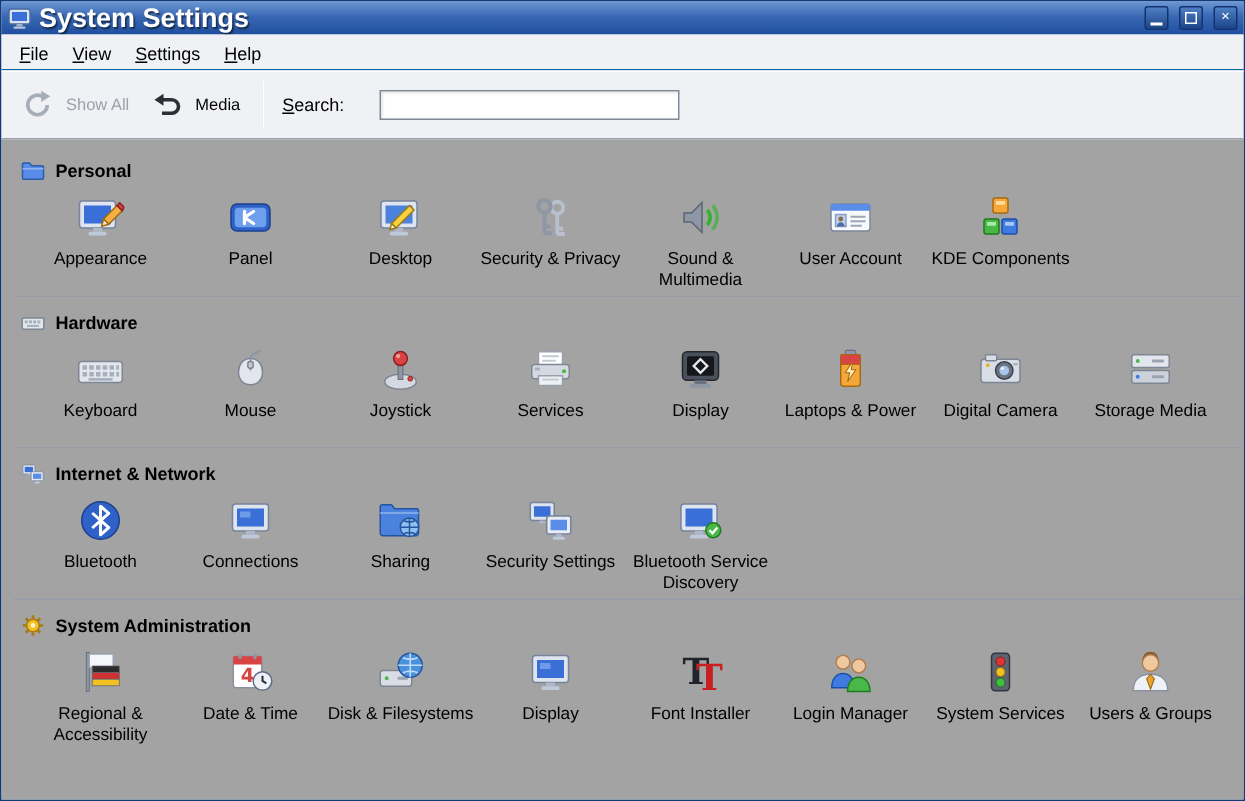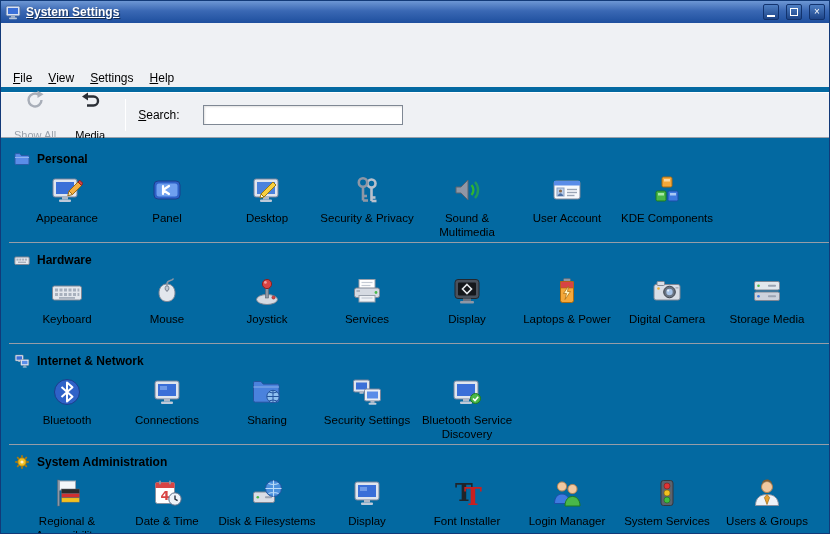--- a/index.html
+++ b/index.html
@@ -7,52 +7,52 @@
   body { font-family:"Liberation Sans","DejaVu Sans",sans-serif; font-size:12px; color:#000; }
 
   .window { width:830px; height:534px; display:flex; flex-direction:column;
             border:1px solid #123a78; background:#eff1f4; }
 
   
   .titlebar { height:22px; flex:0 0 22px; display:flex; align-items:center;
               padding:0 4px; gap:5px;
               background:linear-gradient(to bottom,#6d97d4 0%,#3a68b4 45%,#1e4f9e 100%); }
   .titlebar .win-icon { width:16px; height:16px; display:inline-block; }
-  .titlebar .title { color:#fff; font-weight:bold; font-size:12px;
-                     text-shadow:1px 1px 1px rgba(0,0,0,.55); flex:1;text-decoration:underline; }
+  .titlebar .title { color:#fff; font-weight:bold; font-size:18px;
+                     text-shadow:1px 1px 1px rgba(0,0,0,.55); flex:1; }
   .win-btn { width:16px; height:16px; margin-left:2px; border:1px solid #12336e; border-radius:2px;
              background:linear-gradient(to bottom,#4e7fc4,#1d4488);
              display:flex; align-items:center; justify-content:center;
              color:#fff; font-size:10px; line-height:1; cursor:pointer; }
   .win-btn .min-glyph { width:8px; height:2px; background:#fff; margin-top:8px; }
   .win-btn .max-glyph { width:8px; height:8px; border:1.5px solid #fff; }
 
   
-  .menubar { height:24px; flex:0 0 24px; display:flex; align-items:flex-start; padding:0 4px;
-             background:#eff1f4; border-bottom:5px solid #0369a1;margin-top:45px; }
+  .menubar { height:24px; flex:0 0 24px; display:flex; align-items:flex-end; padding:0 4px;
+             background:#eff1f4; border-bottom:1px solid #0369a1; }
   .menu-item { padding:3px 8px; cursor:pointer; }
   .menu-item u { text-decoration:underline; }
 
   
   .toolbar { height:46px; flex:0 0 46px; display:flex; align-items:center; padding:0 6px;
              background:#eff1f4; border-top:1px solid #ffffff; border-bottom:1px solid #9aa1ab; }
-  .tb-btn { min-width:54px; height:56px; display:flex; flex-direction:column; align-items:center;
-            justify-content:center; gap:18px; font-size:11px; padding:1px 6px; cursor:pointer;
+  .tb-btn { min-width:54px; height:56px; display:flex; flex-direction:row; align-items:center;
+            justify-content:center; gap:8px; font-size:11px; padding:1px 6px; cursor:pointer;
             border:1px solid transparent; border-radius:3px; }
   .tb-btn.disabled { color:#9aa2ac; cursor:default; }
   .tb-icon { width:22px; height:22px; }
   .tb-sep { width:1px; height:32px; background:#c5cad2; border-right:1px solid #fff; margin:0 8px; }
   .search-label { margin:0 23px 0 4px; }
   .search-label u { text-decoration:underline; }
   .search-input { width:200px; height:20px; border:1px solid #7f8894; background:#fff;
                   padding:0 4px; font-family:inherit; font-size:12px;
                   box-shadow:inset 1px 1px 2px rgba(0,0,0,.12); }
 
   
-  .content { flex:1; background:#0369a1; padding:4px 0 0 8px; overflow:hidden; }
+  .content { flex:1; background:#a3a3a3; padding:4px 0 0 8px; overflow:hidden; }
   .cat-head { display:flex; align-items:center; gap:7px; margin:9px 0 4px 5px;
               font-weight:bold; font-size:12px; }
   .cat-head .icon16 { width:16px; height:16px; display:inline-block; }
   .items { display:flex; margin-left:8px; }
   .item { width:100px; display:flex; flex-direction:column; align-items:center;
           padding:3px 0 0 0; cursor:pointer; }
   .icon32 { width:32px; height:32px; display:inline-block; }
   .item-label { margin-top:5px; font-size:11.5px; text-align:center; line-height:1.22;
                 min-height:28px; }
   .cat-sep { border:none; border-top:1px solid #979da7; margin:3px 0 0 0; }

